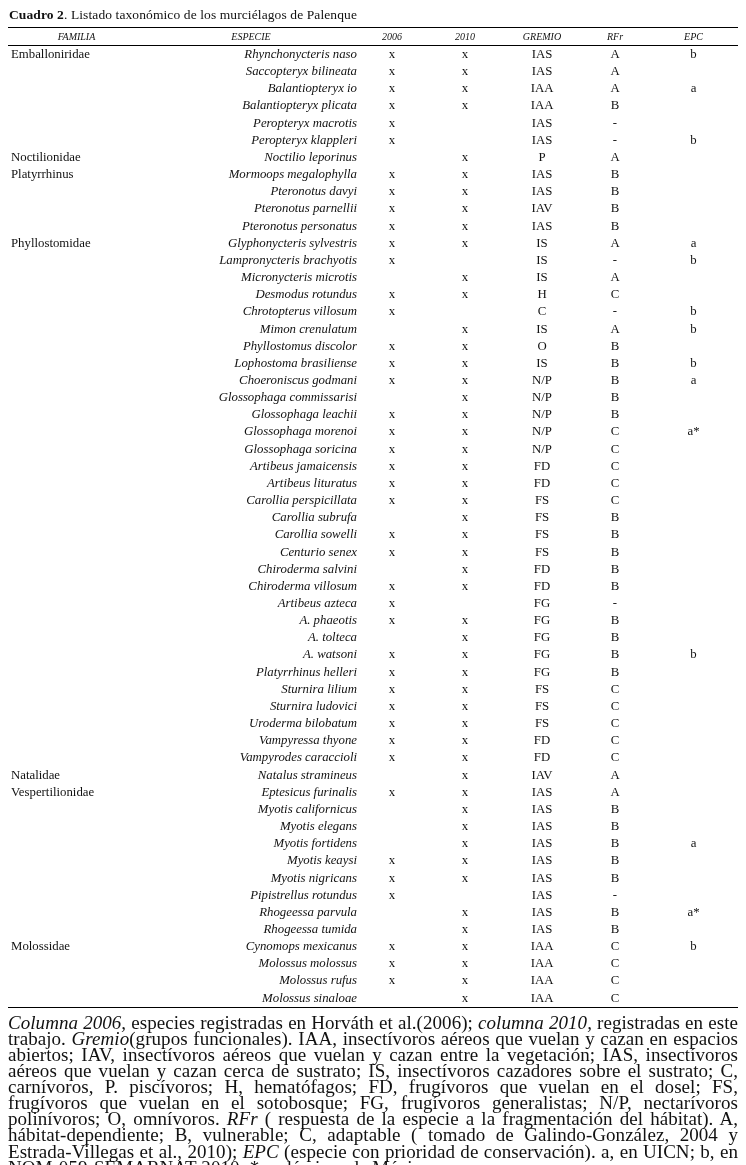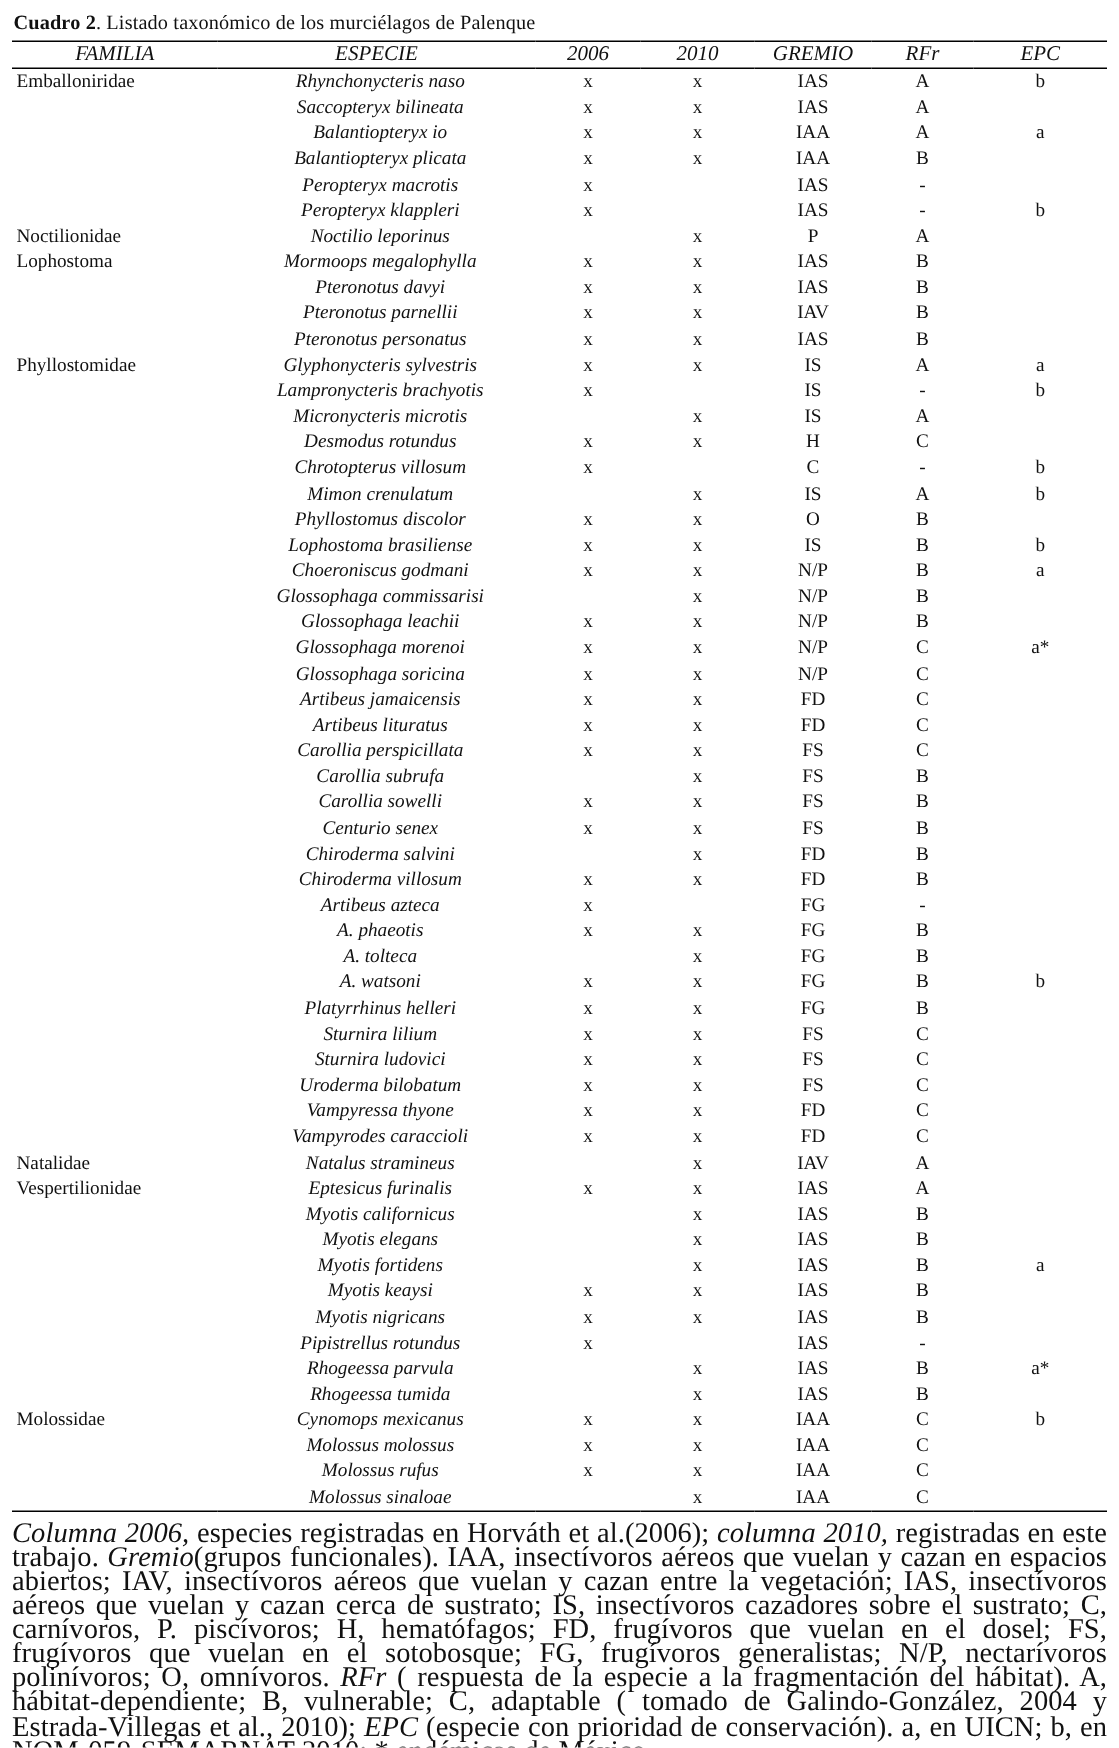--- a/index.html
+++ b/index.html
@@ -28,37 +28,37 @@
   col.w-especie { width: 212px; }
   col.w-2006 { width: 70px; }
   col.w-2010 { width: 76px; }
   col.w-gremio { width: 78px; }
   col.w-rfr { width: 68px; }
   col.w-epc { width: 89px; }
   thead th {
     border-bottom: 1.7px solid #000;
     font-style: italic;
     font-weight: normal;
-    font-size: 14px;
+    font-size: 10px;
     height: 18px;
     text-align: center;
     vertical-align: middle;
     padding: 0;
   }
   tbody td {
     font-size: 12.8px;
     height: 17.15px;
     line-height: 17.15px;
     padding: 0;
     vertical-align: middle;
     white-space: nowrap;
     overflow: hidden;
   }
   td.c0 { text-align: left; padding-left: 3px; }
-  td.c1 { text-align: center; padding-left: 5px; font-style: italic; }
+  td.c1 { text-align: right; padding-left: 5px; font-style: italic; }
   td.c2, td.c3, td.c4, td.c5, td.c6 { text-align: center; }
   .footnote {
     width: 730px;
     margin-top: 7px;
     font-size: 19px;
     line-height: 16.1px;
     text-align: justify;
     letter-spacing: 0.05px;
   }
 </style>
@@ -150,21 +150,21 @@
         <tr>
           <td class="c0">Noctilionidae</td>
           <td class="c1">Noctilio leporinus</td>
           <td class="c2"></td>
           <td class="c3">x</td>
           <td class="c4">P</td>
           <td class="c5">A</td>
           <td class="c6"></td>
         </tr>
         <tr>
-          <td class="c0">Lophostoma</td>
+          <td class="c0">Platyrrhinus</td>
           <td class="c1">Mormoops megalophylla</td>
           <td class="c2">x</td>
           <td class="c3">x</td>
           <td class="c4">IAS</td>
           <td class="c5">B</td>
           <td class="c6"></td>
         </tr>
         <tr>
           <td class="c0"></td>
           <td class="c1">Pteronotus davyi</td>

